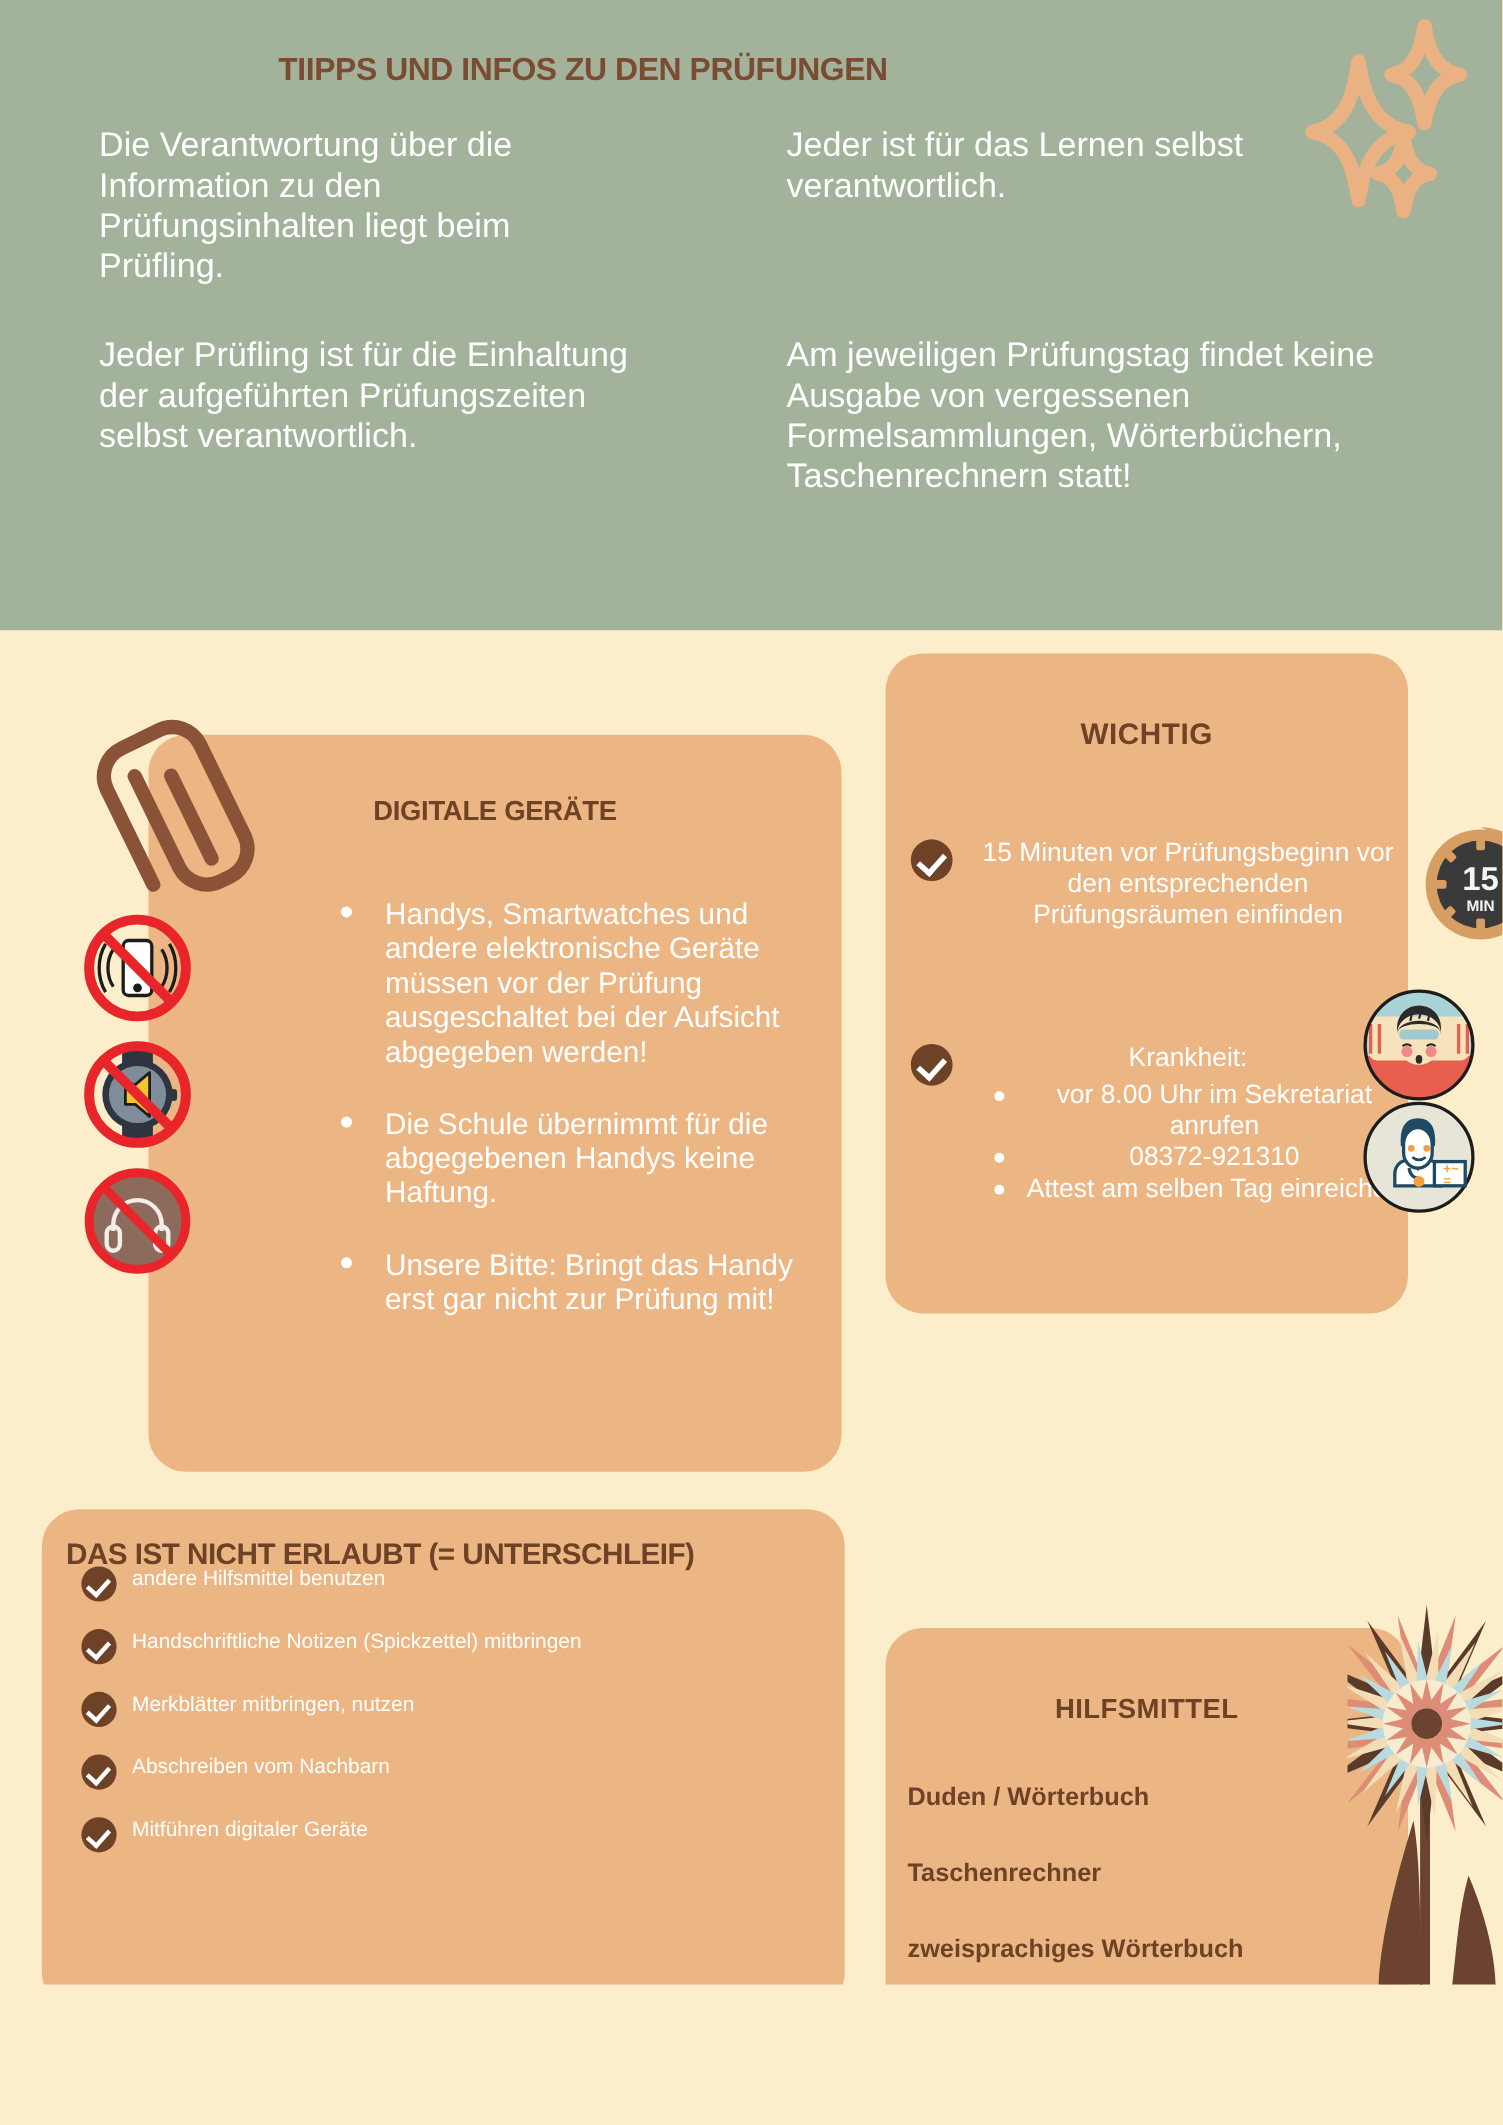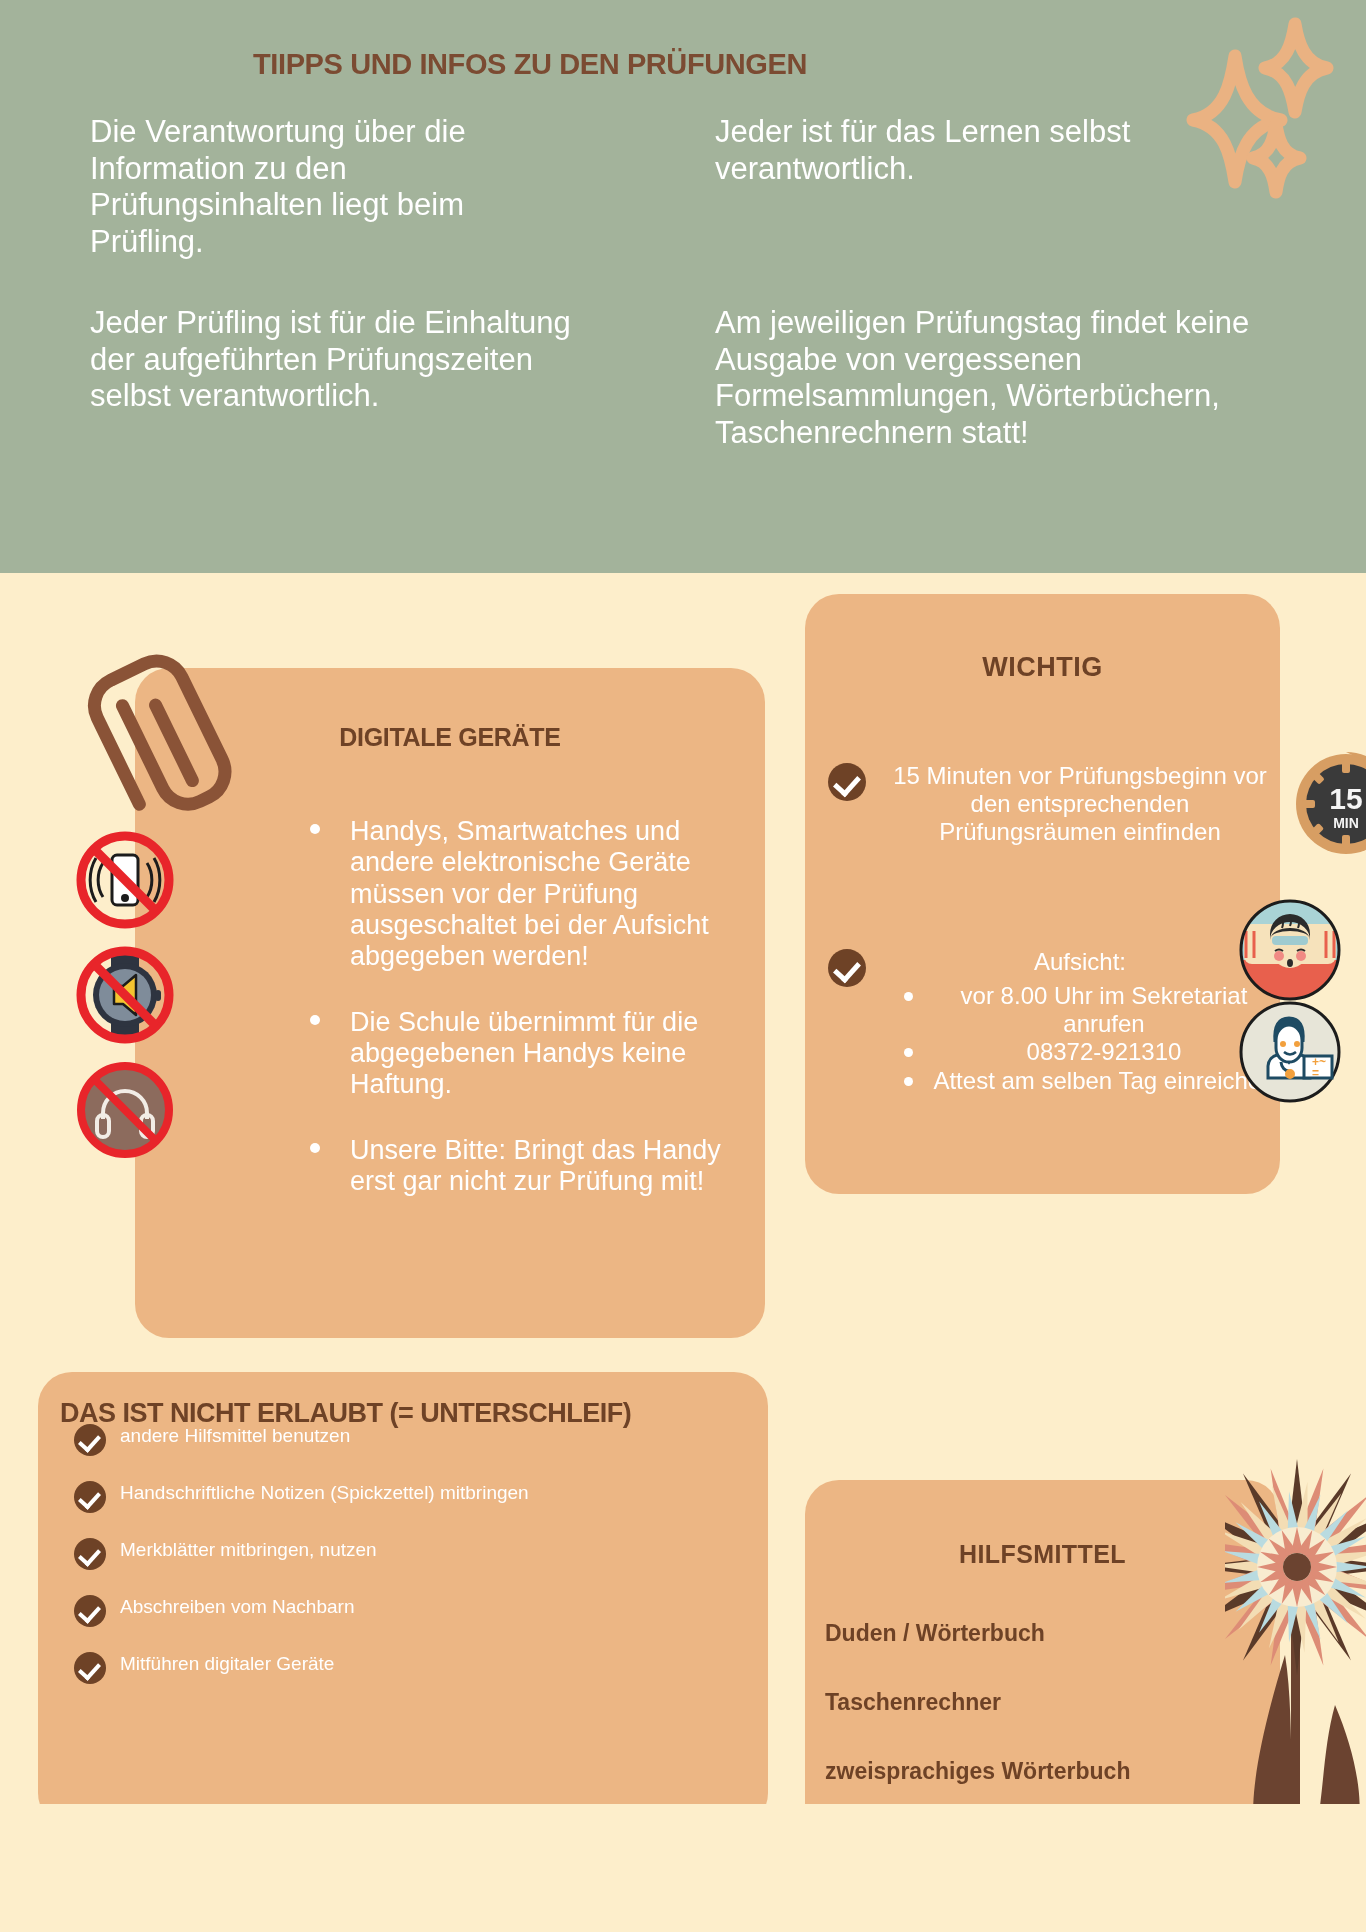--- a/index.html
+++ b/index.html
@@ -211,21 +211,21 @@
     <div class="card-title">WICHTIG</div>
   </div>
 
   <div class="w-item" id="w-item-1">
     <span class="chk"></span>
     <span>15 Minuten vor Prüfungsbeginn vor den entsprechenden Prüfungsräumen einfinden</span>
   </div>
 
   <div class="w-item" id="w-item-2">
     <span class="chk"></span>
-    <span>Aufsicht:</span>
+    <span>Krankheit:</span>
     <ul class="w-sub">
       <li><span class="sb"></span><span>vor 8.00 Uhr im Sekretariat anrufen</span></li>
       <li><span class="sb"></span><span>08372-921310</span></li>
       <li><span class="sb"></span><span>Attest am selben Tag einreichen</span></li>
     </ul>
   </div>
 
   <div class="timer">
     <svg width="112" height="112" viewBox="0 0 112 112">
       <circle cx="56" cy="56" r="50" fill="#d79e63"></circle>

